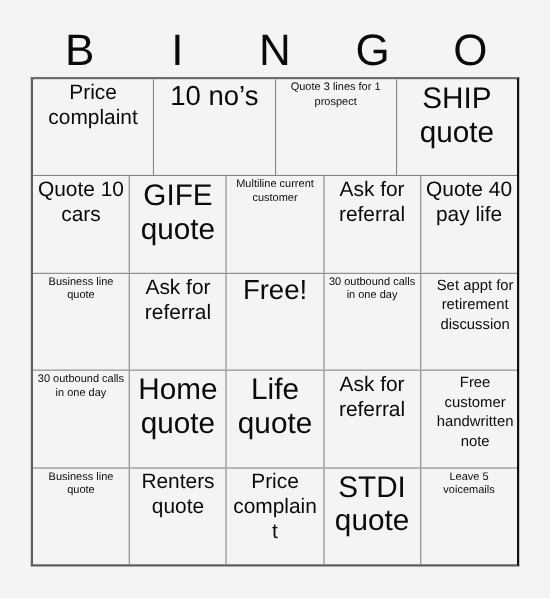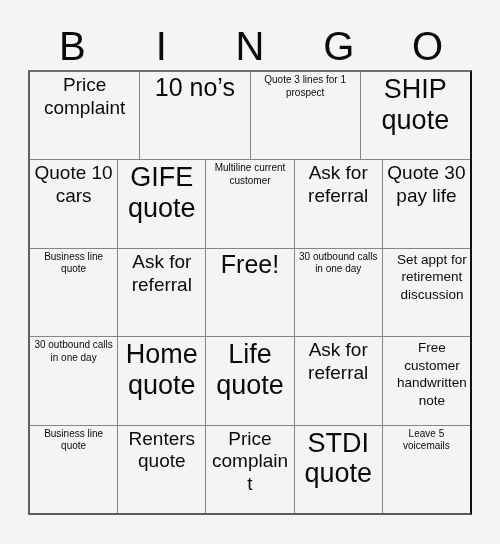--- a/index.html
+++ b/index.html
@@ -143,21 +143,21 @@
       <div class="cell sz-lg">
           <span class="cell-text">GIFE quote</span>
         </div>
       <div class="cell sz-sm">
           <span class="cell-text">Multiline current customer</span>
         </div>
       <div class="cell sz-md">
           <span class="cell-text">Ask for referral</span>
         </div>
       <div class="cell sz-md">
-          <span class="cell-text">Quote 30 pay life</span>
+          <span class="cell-text">Quote 40 pay life</span>
         </div>
     </div>
 
     <div class="grid-row">
       <div class="cell sz-sm">
           <span class="cell-text">Business line quote</span>
         </div>
       <div class="cell sz-md">
           <span class="cell-text">Ask for referral</span>
         </div>

